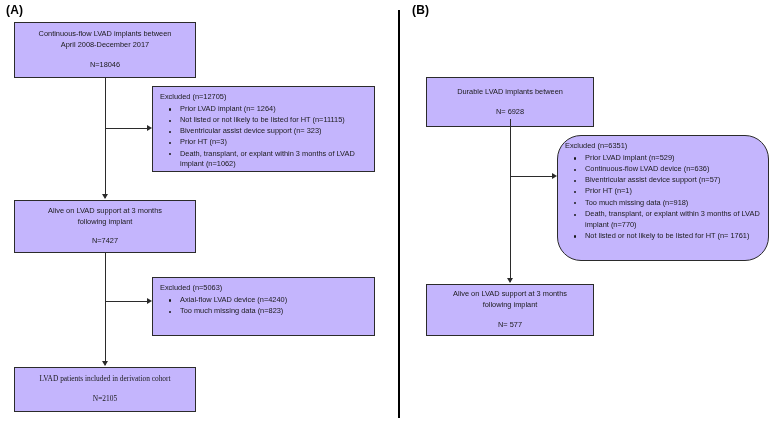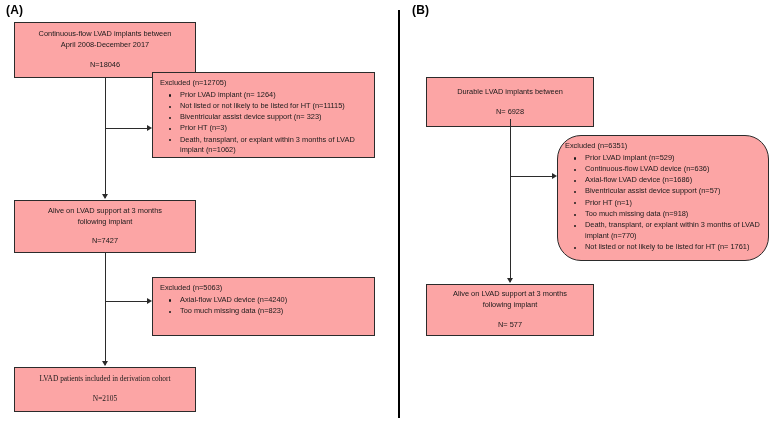--- a/index.html
+++ b/index.html
@@ -23,21 +23,21 @@
 
   .divider{
     position:absolute;
     background:#000;
   }
 
   .node{
     position:absolute;
     box-sizing:border-box;
     border:1px solid #2b2b2b;
-    background:#fca5a5;
+    background:#c4b5fd;
     font-size:7.4px;
     line-height:1.45;
     color:#1a1a1a;
   }
   .node.center{
     display:flex;
     flex-direction:column;
     align-items:center;
     justify-content:center;
     text-align:center;
@@ -100,21 +100,21 @@
     <span class="title">April 2008-December 2017</span>
     <span class="nval">N=18046</span>
   </div>
 
   <div class="vline" style="left:105px;top:78px;height:120px;"></div>
   <div class="arrow-down" style="left:102px;top:194px;"></div>
 
   <div class="hline" style="left:105px;top:128px;width:42px;"></div>
   <div class="arrow-right" style="left:147px;top:125px;"></div>
 
-  <div class="node excl" style="left:152px;top:72px;width:223px;height:86px;">
+  <div class="node excl" style="left:152px;top:86px;width:223px;height:86px;">
     <span class="excl-head">Excluded  (n=12705)</span>
     <ul class="excl-list">
       <li>Prior LVAD implant (n= 1264)</li>
       <li>Not listed or not likely to be listed for HT (n=11115)</li>
       <li>Biventricular assist device support (n= 323)</li>
       <li>Prior HT (n=3)</li>
       <li>Death, transplant, or explant within 3 months of LVAD implant (n=1062)</li>
     </ul>
   </div>
 
@@ -156,21 +156,20 @@
   <div class="arrow-down" style="left:507px;top:278px;"></div>
 
   <div class="hline" style="left:510px;top:176px;width:42px;"></div>
   <div class="arrow-right" style="left:552px;top:173px;"></div>
 
   <div class="node excl" style="left:557px;top:135px;width:212px;height:126px;border-radius:24px;">
     <span class="excl-head">Excluded (n=6351)</span>
     <ul class="excl-list">
       <li>Prior LVAD implant (n=529)</li>
       <li>Continuous-flow LVAD device (n=636)</li>
-      <li>Axial-flow LVAD device (n=1686)</li>
       <li>Biventricular assist device support (n=57)</li>
       <li>Prior HT (n=1)</li>
       <li>Too much missing data (n=918)</li>
       <li>Death, transplant, or explant within 3 months of LVAD implant (n=770)</li>
       <li>Not listed or not likely to be listed for HT (n= 1761)</li>
     </ul>
   </div>
 
   <div class="node center" style="left:426px;top:284px;width:168px;height:52px;">
     <span class="title">Alive on LVAD support at 3 months</span>

